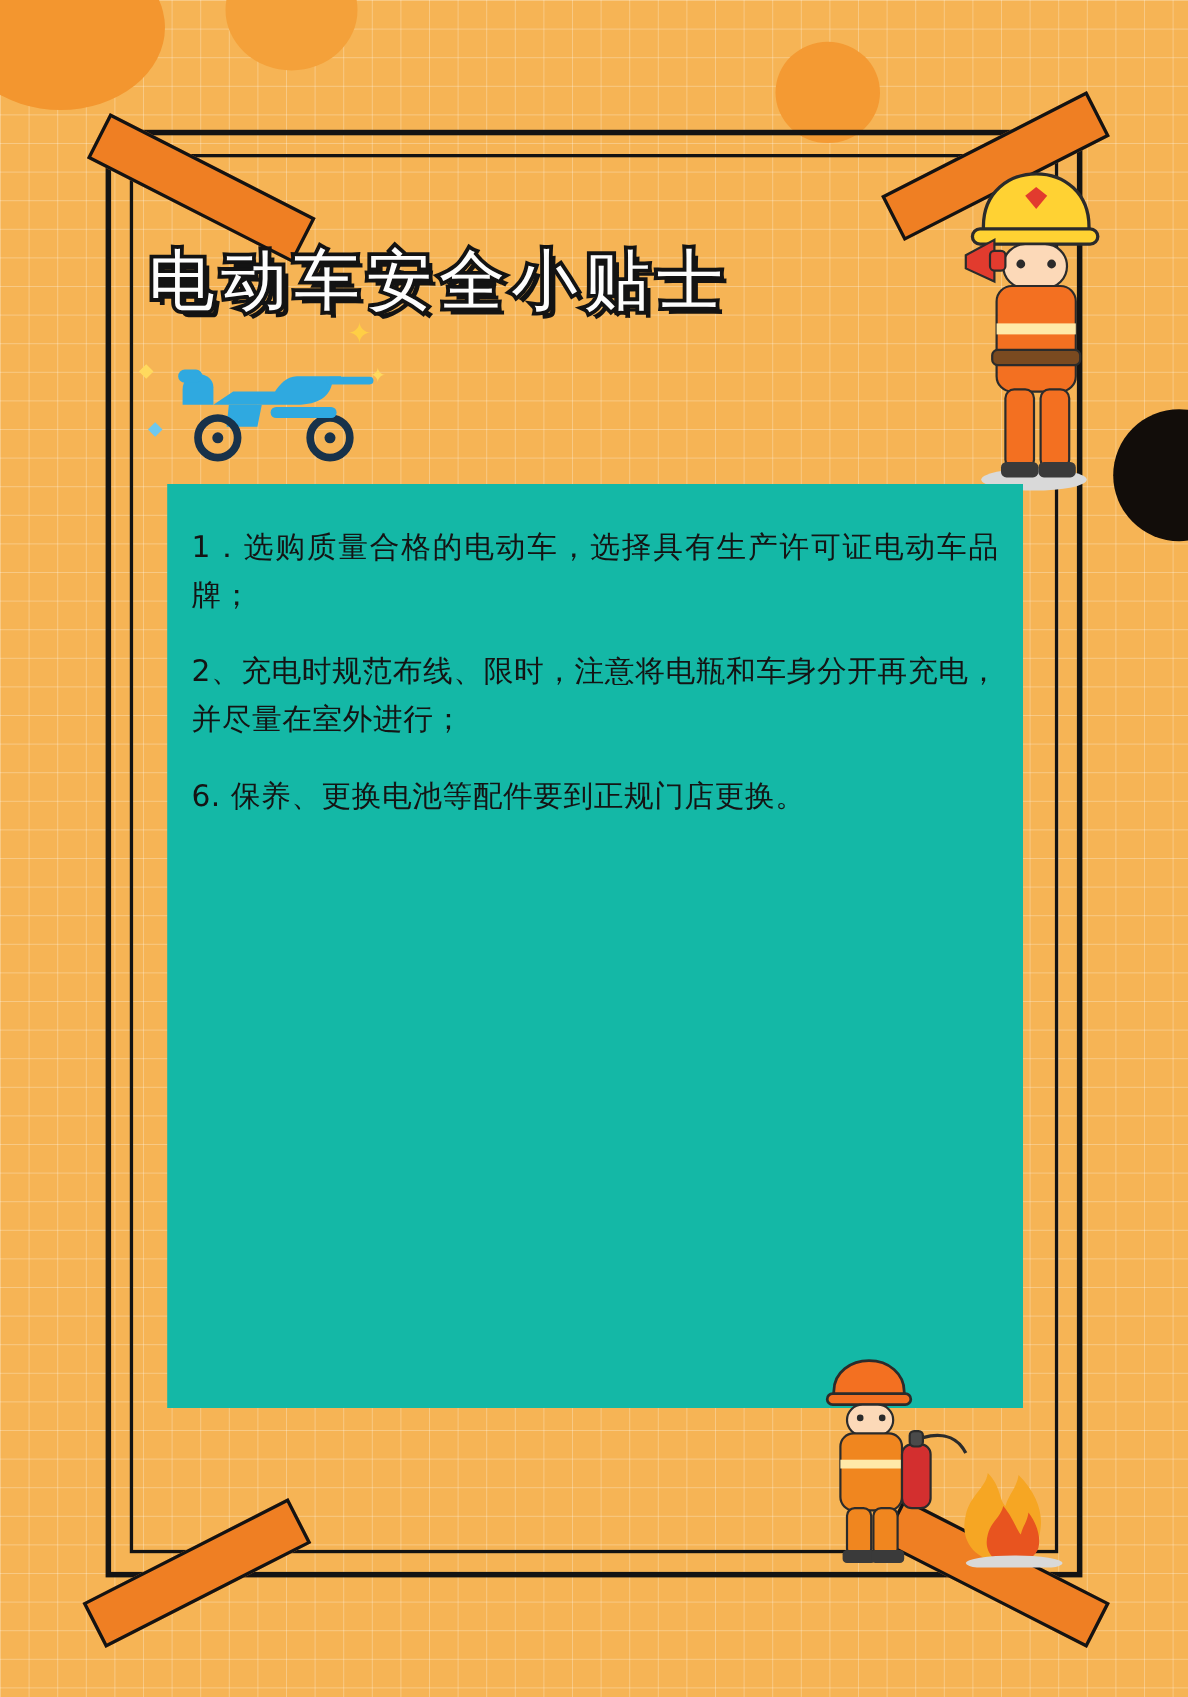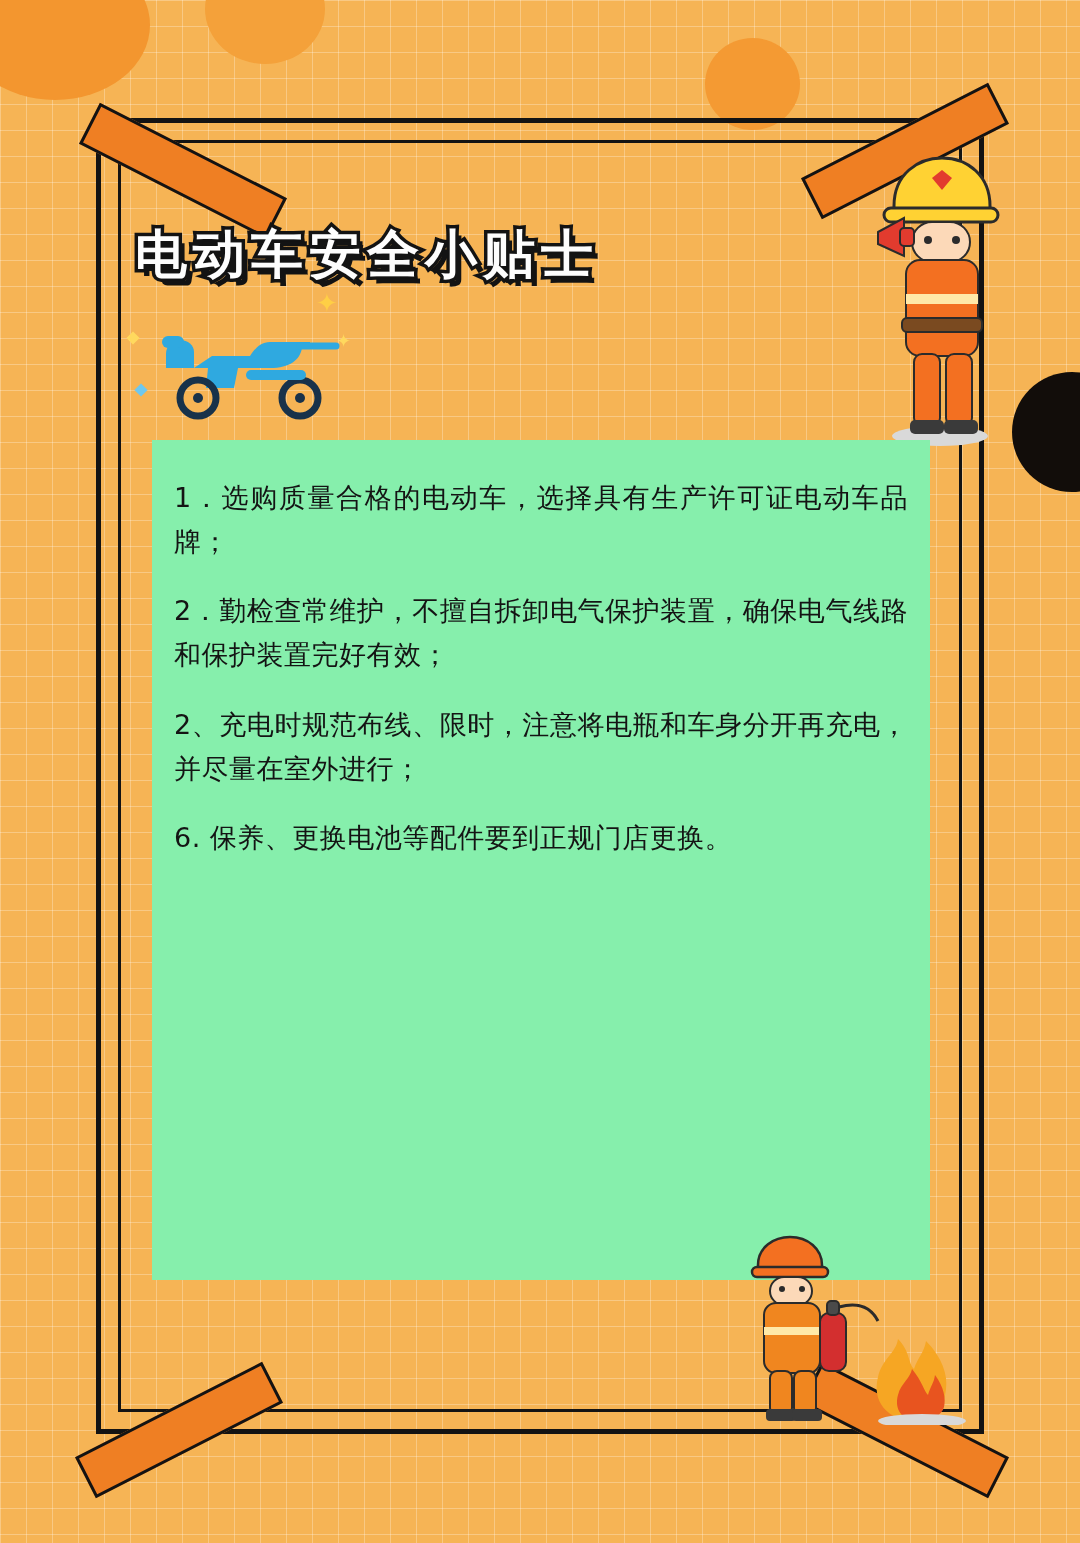--- a/index.html
+++ b/index.html
@@ -68,22 +68,22 @@
   
   .title-row {
     position: absolute;
     left: 135px; top: 190px;
     width: 820px; height: 130px;
     display: flex;
     align-items: center;
   }
   .poster-title {
     font-family: "DejaVu Sans", sans-serif;
-    font-weight: bold;
-    font-size: 52px;
+    font-weight: normal;
+    font-size: 60px;
     letter-spacing: 6px;
     color: #fdfdfd;
     -webkit-text-stroke: 7px #131313;
     paint-order: stroke fill;
     text-shadow: 6px 7px 0 #131313;
     white-space: nowrap;
     margin: 0;
   }
 
   
@@ -92,21 +92,21 @@
   .spark-1 { left: 316px; top: 288px; color: #ffcf45; font-size: 26px; }
   .spark-2 { left: 336px; top: 330px; color: #ffd95e; font-size: 18px; }
   .spark-3 { left: 126px; top: 330px; color: #ffd95e; font-size: 14px; }
   .spark-4 { left: 134px; top: 382px; color: #6ec8ef; font-size: 14px; }
 
   
   .content-card {
     position: absolute;
     left: 152px; top: 440px;
     width: 778px; height: 840px;
-    background: #86efac;
+    background: #14b8a6;
     box-sizing: border-box;
     padding: 36px 22px 20px 22px;
   }
   .tips-list {
     margin: 0;
     padding: 0;
     list-style: none;
   }
   .tip {
     font-family: "DejaVu Sans", sans-serif;
@@ -179,21 +179,20 @@
     <rect x="76" y="206" width="26" height="72" rx="8" fill="#f37021" stroke="#2b2b2b" stroke-width="2"></rect>
     <rect x="40" y="272" width="34" height="14" rx="5" fill="#3a3a3a"></rect>
     <rect x="74" y="272" width="34" height="14" rx="5" fill="#3a3a3a"></rect>
     <path d="M8 84 L34 70 L34 108 L8 96 Z" fill="#e23b2e" stroke="#2b2b2b" stroke-width="2"></path>
     <rect x="30" y="80" width="14" height="18" rx="4" fill="#e23b2e" stroke="#2b2b2b" stroke-width="2"></rect>
   </svg>
 
   <div class="content-card">
     <ul class="tips-list">
       <li class="tip">1．选购质量合格的电动车，选择具有生产许可证电动车品牌；</li>
-      <li class="tip">2．勤检查常维护，不擅自拆卸电气保护装置，确保电气线路和保护装置完好有效；</li>
       <li class="tip">2、充电时规范布线、限时，注意将电瓶和车身分开再充电，并尽量在室外进行；</li>
       <li class="tip">6.  保养、更换电池等配件要到正规门店更换。</li>
     </ul>
   </div>
 
   <svg class="fireman-bottom" viewBox="0 0 240 190" xmlns="http://www.w3.org/2000/svg">
     <path d="M26 30 C26 12 42 2 58 2 C76 2 90 14 90 30 L90 36 L26 36 Z" fill="#f37021" stroke="#2b2b2b" stroke-width="2.5"></path>
     <rect x="20" y="32" width="76" height="10" rx="5" fill="#f37021" stroke="#2b2b2b" stroke-width="2.5"></rect>
     <rect x="38" y="42" width="42" height="28" rx="14" fill="#fcd9b8" stroke="#2b2b2b" stroke-width="2"></rect>
     <circle cx="50" cy="54" r="3" fill="#2b2b2b"></circle>

